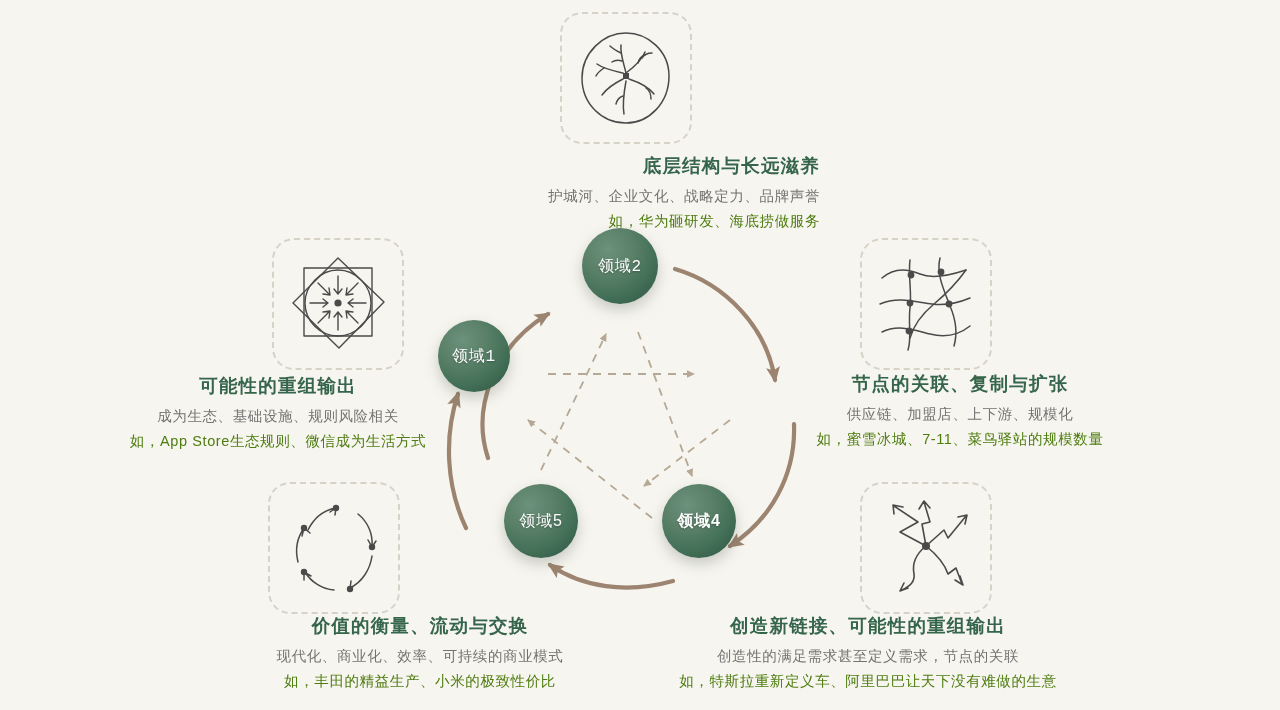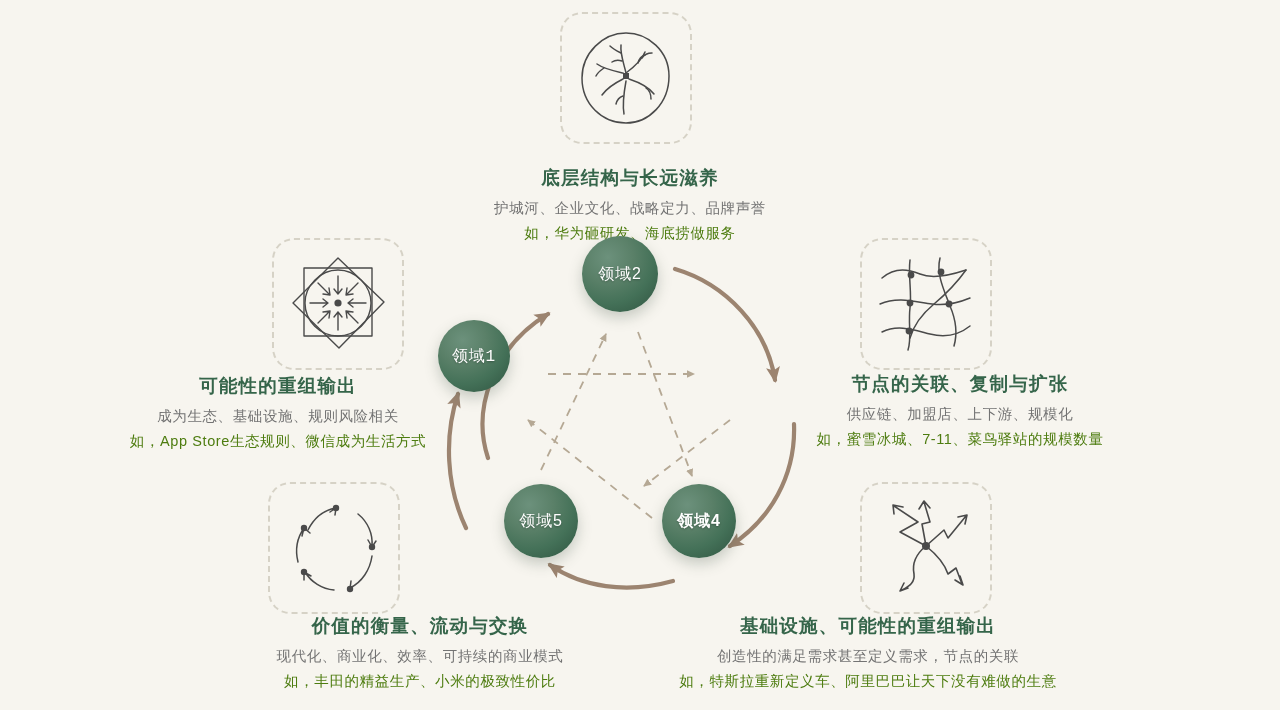--- a/index.html
+++ b/index.html
@@ -109,21 +109,21 @@
       <path d="M57 55 C66 58 76 62 82 70"></path>
       <path d="M74 64 C77 66 79 70 79 75"></path>
       <path d="M54 57 C52 68 50 79 52 90"></path>
       <path d="M51 72 C48 73 45 76 44 80"></path>
       <path d="M51 49 C42 47 32 45 25 40"></path>
       <path d="M32 44 C29 46 26 48 24 52"></path>
       <path d="M51 55 C43 59 35 64 30 71"></path>
     </svg>
   </div>
 
-  <div class="label-block" style="left:440px; top:164px; width:380px;">
+  <div class="label-block" style="left:440px; top:152px; width:380px;text-align:right;">
     <div class="label-title">底层结构与长远滋养</div>
     <div class="label-sub1">护城河、企业文化、战略定力、品牌声誉</div>
     <div class="label-sub2">如，华为砸研发、海底捞做服务</div>
   </div>
 
   <div class="icon-frame" style="left:272px; top:238px;">
     <svg width="112" height="112" viewBox="0 0 112 112" fill="none" stroke="#4a4a4a" stroke-width="1.4" stroke-linecap="round" stroke-linejoin="round">
       <rect x="22" y="20" width="68" height="68"></rect>
       <path d="M56 10 L102 54 L57 100 L11 55 Z"></path>
       <path d="M56 22 C74 22 89 38 89 55 C89 73 74 88 56 88 C38 88 23 73 23 55 C23 38 38 22 56 22 Z"></path>
@@ -194,21 +194,21 @@
       <circle cx="56" cy="54" r="4" fill="#4a4a4a" stroke="none"></circle>
       <path d="M56 54 L30 40 L48 30 L24 14 M24 22 L23 13 L33 15"></path>
       <path d="M56 54 L52 32 L60 30 L54 10 M49 17 L54 9 L60 16"></path>
       <path d="M56 54 L74 38 L78 46 L96 24 M88 25 L97 23 L95 32"></path>
       <path d="M56 54 C66 62 74 70 78 82 L86 76 L92 92 M85 88 L93 93 L90 84"></path>
       <path d="M56 54 C46 62 42 72 44 82 C45 90 40 94 32 98 M38 96 L30 99 L34 91"></path>
     </svg>
   </div>
 
   <div class="label-block" style="left:638px; top:612px; width:460px;">
-    <div class="label-title">基础设施、可能性的重组输出</div>
+    <div class="label-title">创造新链接、可能性的重组输出</div>
     <div class="label-sub1">创造性的满足需求甚至定义需求，节点的关联</div>
     <div class="label-sub2">如，特斯拉重新定义车、阿里巴巴让天下没有难做的生意</div>
   </div>
 
   <div id="core">
 
     <svg width="380" height="380">
       <defs>
         <marker id="dashHead" markerWidth="9" markerHeight="9" refX="7" refY="4.5" orient="auto" markerUnits="userSpaceOnUse">
           <path d="M0,0.8 L8,4.5 L0,8.2 Z" fill="#b5a894"></path>
@@ -231,21 +231,21 @@
         <path d="M245 41 C296 56 337 100 345 152"></path>
         <path d="M364 196 C366 248 340 292 300 318"></path>
         <path d="M243 353 C196 366 152 359 120 337"></path>
         <path d="M36 300 C16 258 14 208 28 166"></path>
       </g>
     </svg>
 
     <div class="node" style="left:8px;  top:92px;  width:72px; height:72px;font-family:Liberation Mono, monospace;">
       <span>领域1</span>
     </div>
-    <div class="node" style="left:152px; top:8px;  width:76px; height:76px;">
+    <div class="node" style="left:152px; top:0;  width:76px; height:76px;font-family:Liberation Mono, monospace;">
       <span>领域2</span>
     </div>
     <div class="node" style="left:232px; top:256px; width:74px; height:74px;font-weight:bold;">
       <span>领域4</span>
     </div>
     <div class="node" style="left:74px;  top:256px; width:74px; height:74px;">
       <span>领域5</span>
     </div>
   </div>
 

